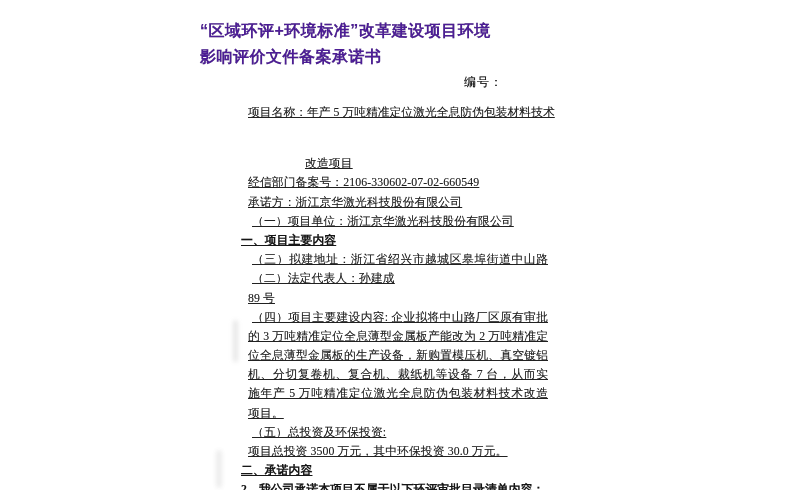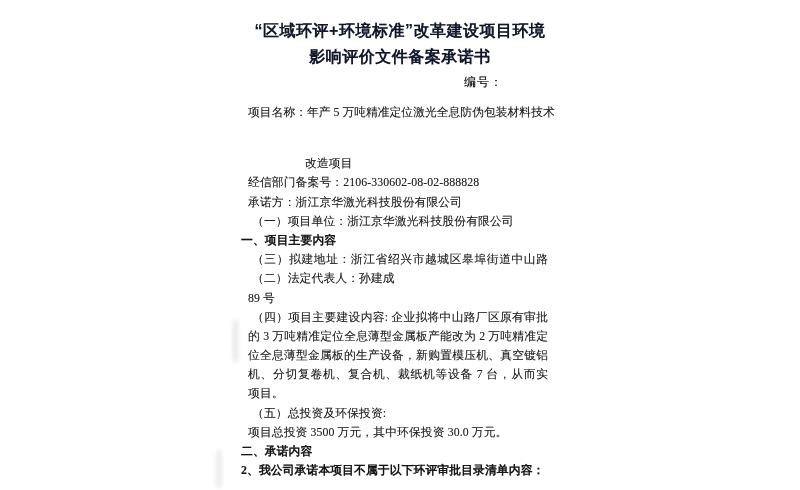--- a/index.html
+++ b/index.html
@@ -16,26 +16,25 @@
     font-family: "Liberation Serif", "DejaVu Serif", serif;
     color: #1f1f1f;
     text-shadow: 0 0 0.5px rgba(70,70,70,0.45); 
   }
   
   .doc-title {
     position: absolute;
     left: 200px;
     top: 18px;
     width: 400px;
-    text-align: center;
     font-family: "Liberation Sans", "DejaVu Sans", sans-serif;
     font-weight: bold;
     font-size: 16px;
     line-height: 26px;
-    color: #0f172a;
+    color: #4c1d95;
     letter-spacing: 0.5px;
     white-space: nowrap;
   }
   
   .doc-number {
     position: absolute;
     left: 464px;
     top: 74px;
     font-size: 12px;
     color: #000000;
@@ -48,20 +47,21 @@
     top: 103px;
     width: 300px;
     font-size: 11.8px;
     color: #212121;
     letter-spacing: 0.1px;
   }
   .line {
     height: 19.2px;
     line-height: 19.2px;
     white-space: nowrap;
+    text-decoration: underline;
   }
   
   .fill {
     white-space: nowrap;
     text-align: justify;
     text-align-last: justify;
     letter-spacing: 0;
   }
   
   .ind1 { text-indent: 4px; }
@@ -91,31 +91,32 @@
   <div class="doc-title">
     <div>“区域环评+环境标准”改革建设项目环境</div>
     <div>影响评价文件备案承诺书</div>
   </div>
 
   <div class="doc-number">编号：</div>
 
   <div class="doc-body">
     <div class="line fill">项目名称：年产 5 万吨精准定位激光全息防伪包装材料技术</div>
     <div class="line ind4">改造项目</div>
-    <div class="line">经信部门备案号：2106-330602-08-02-888828</div>
+    <div class="line">经信部门备案号：2106-330602-07-02-660549</div>
     <div class="line">承诺方：浙江京华激光科技股份有限公司</div>
     <div class="line ind1">（一）项目单位：浙江京华激光科技股份有限公司</div>
     <div class="line hd">一、项目主要内容</div>
     <div class="line ind1 fill">（三）拟建地址：浙江省绍兴市越城区皋埠街道中山路</div>
     <div class="line ind1">（二）法定代表人：孙建成</div>
     <div class="line">89 号</div>
     <div class="line ind1 fill">（四）项目主要建设内容: 企业拟将中山路厂区原有审批</div>
     <div class="line fill">的 3 万吨精准定位全息薄型金属板产能改为 2 万吨精准定</div>
     <div class="line fill">位全息薄型金属板的生产设备，新购置模压机、真空镀铝</div>
     <div class="line fill">机、分切复卷机、复合机、裁纸机等设备 7 台，从而实</div>
+    <div class="line fill">施年产 5 万吨精准定位激光全息防伪包装材料技术改造</div>
     <div class="line">项目。</div>
     <div class="line ind1">（五）总投资及环保投资:</div>
     <div class="line">项目总投资 3500 万元，其中环保投资 30.0 万元。</div>
     <div class="line hd">二、承诺内容</div>
     <div class="line hd">2、我公司承诺本项目不属于以下环评审批目录清单内容：</div>
   </div>
 
   <div class="smudge s1"></div>
   <div class="smudge s2"></div>
 

